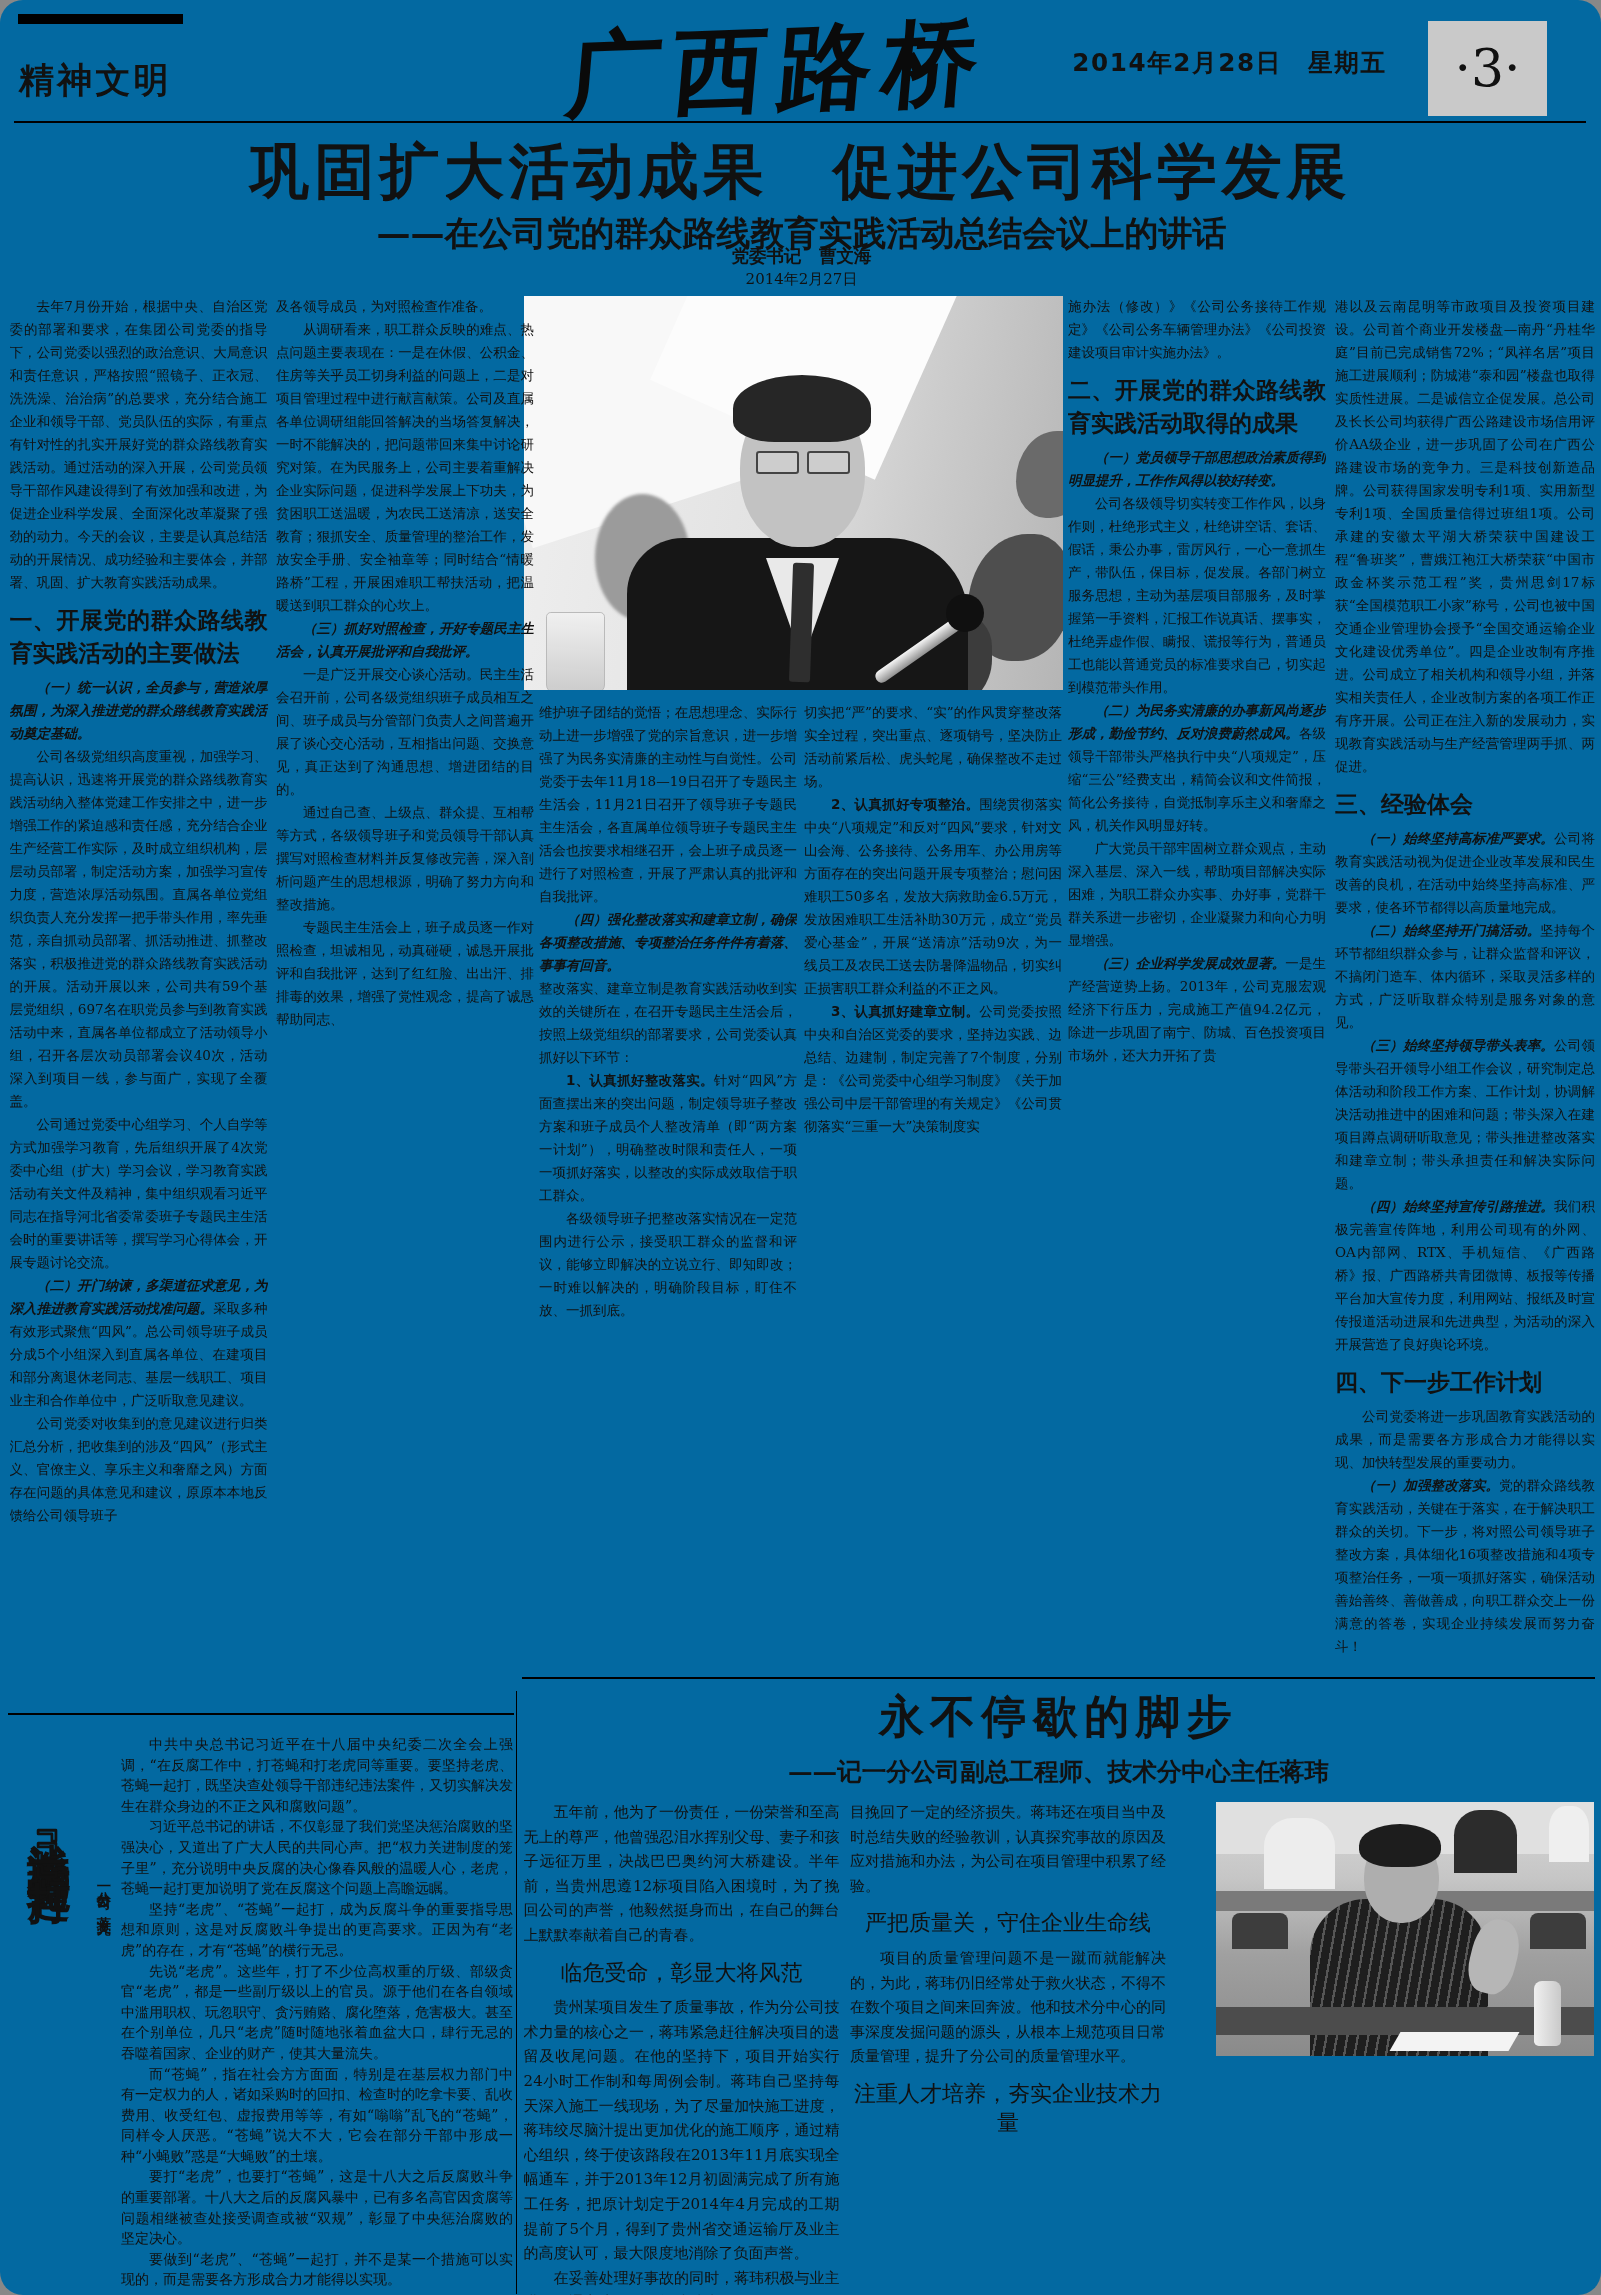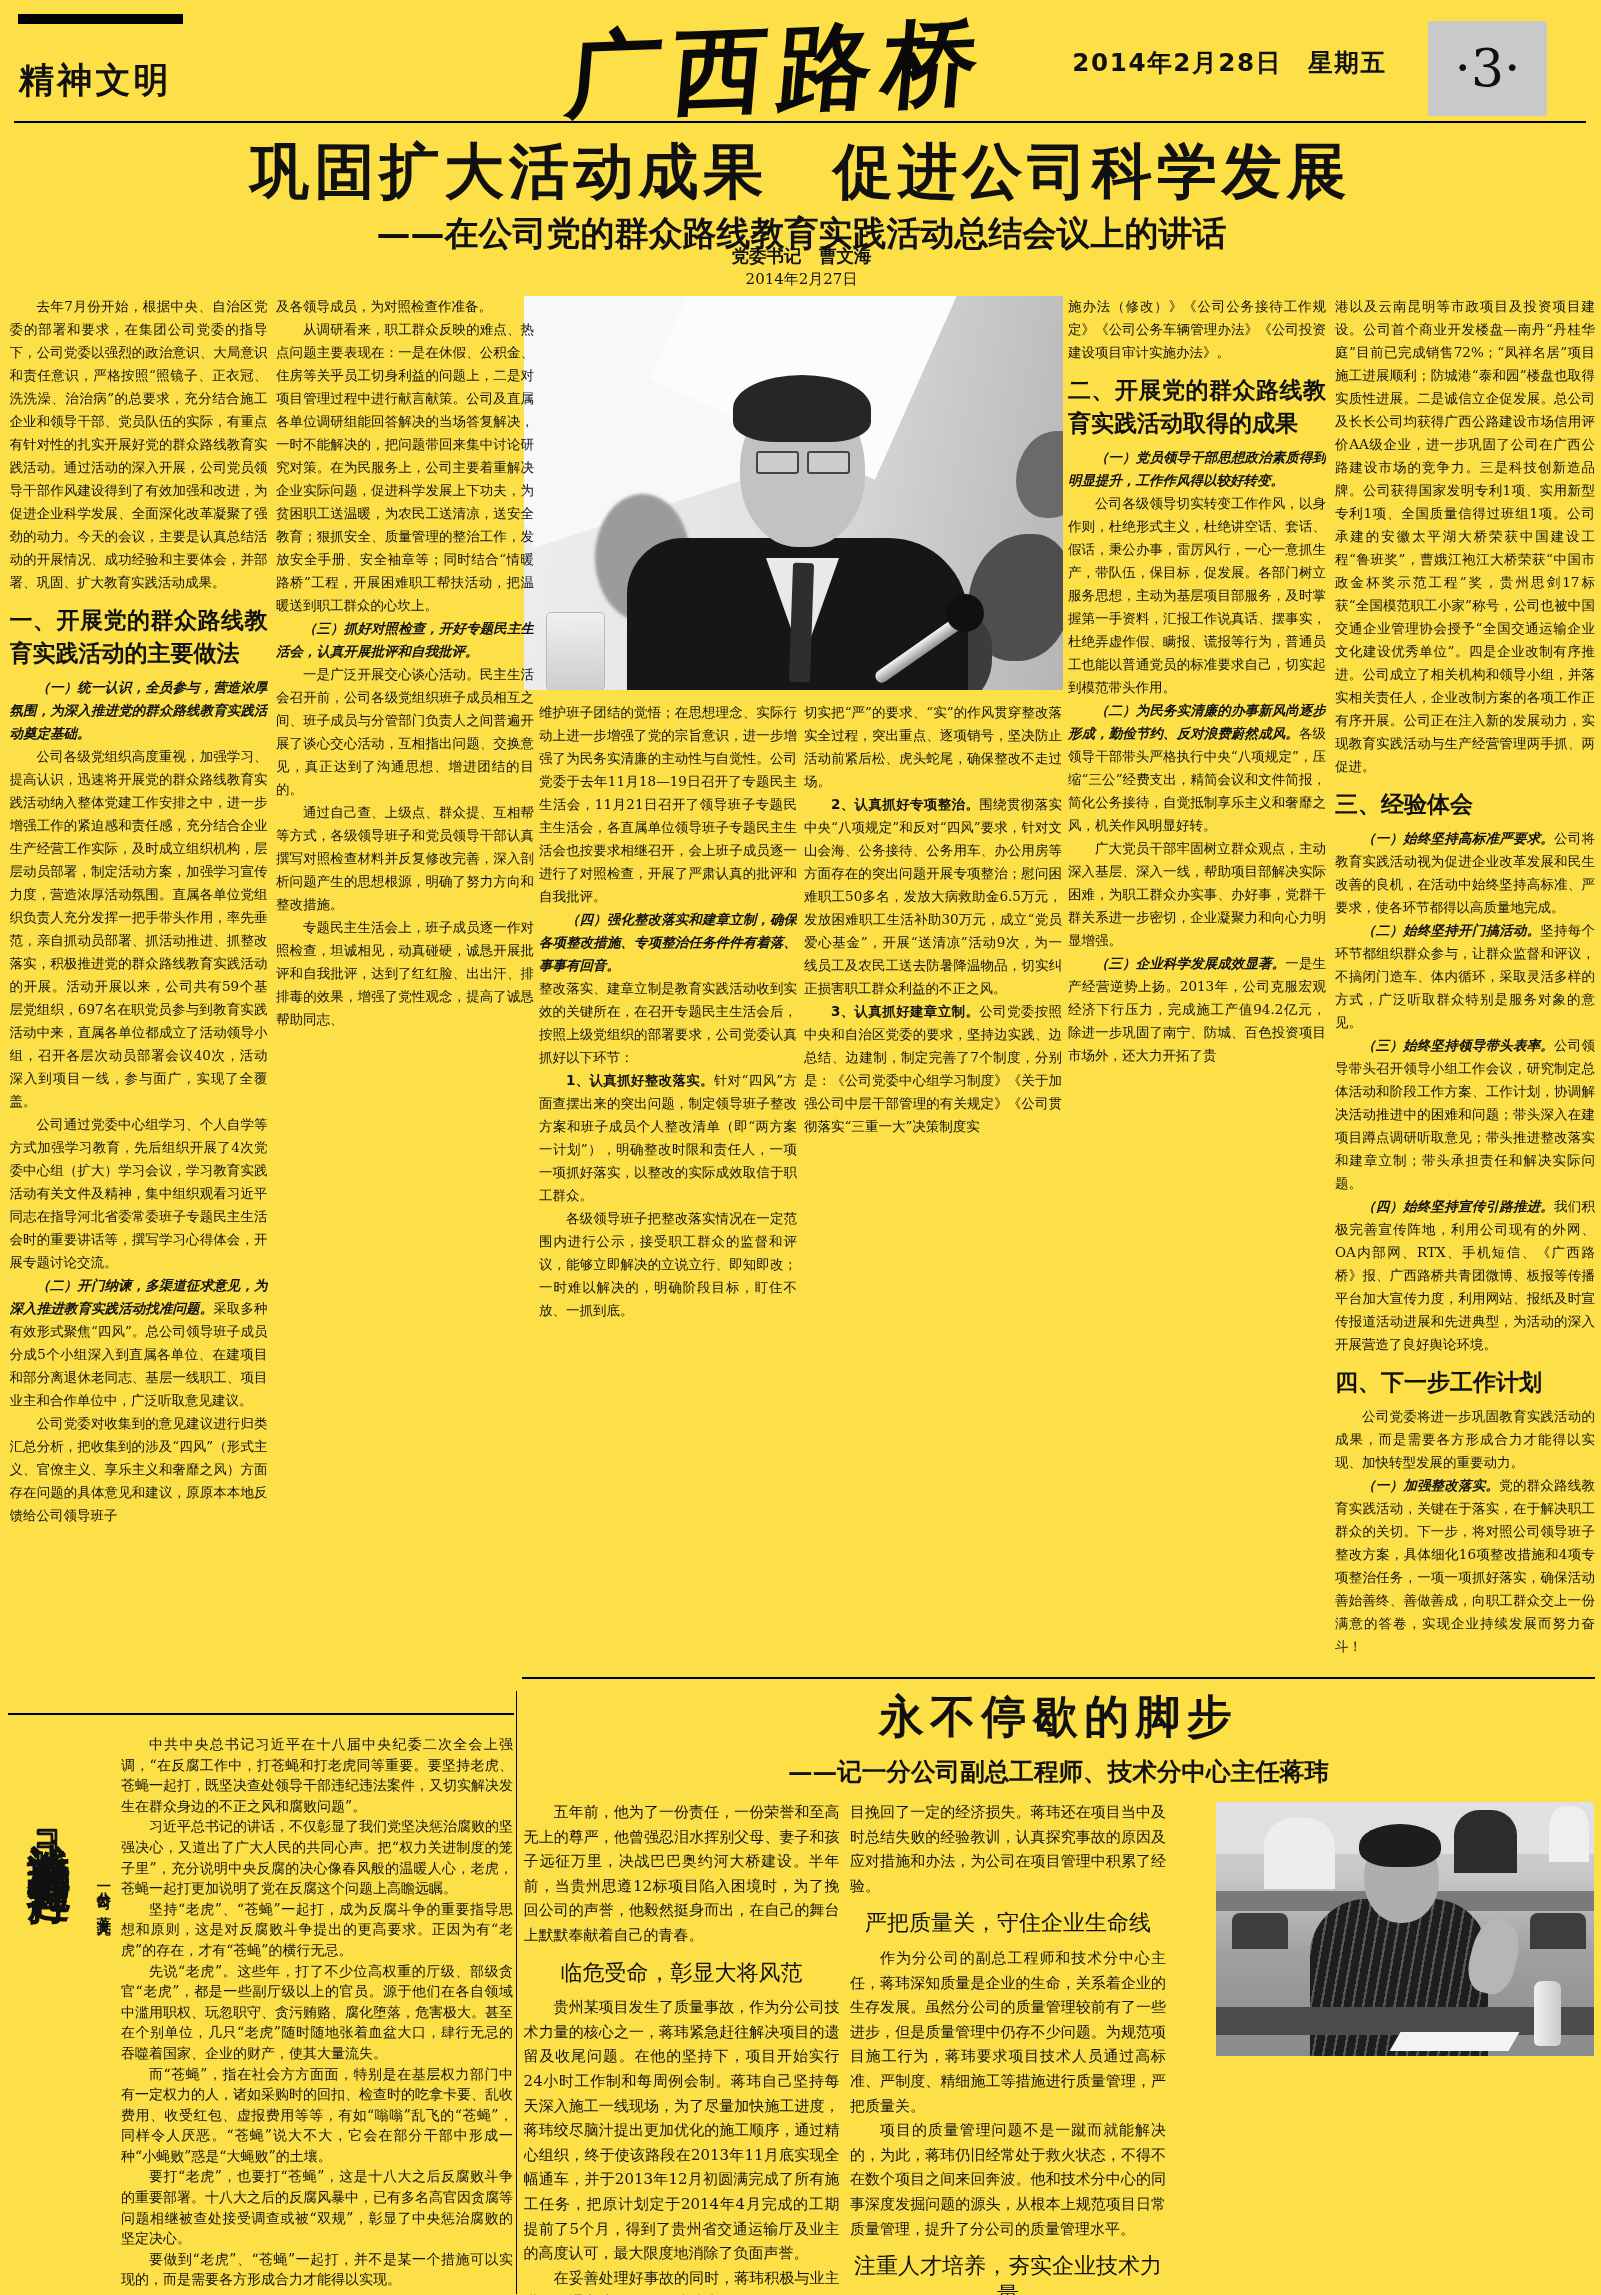--- a/index.html
+++ b/index.html
@@ -1,17 +1,17 @@
 <!DOCTYPE html>
 <html style="font-size:12.7px"><head>
 <meta charset="utf-8">
 <style>
   html,body{margin:0;padding:0;background:#888;}
-  .page{position:relative;width:1601px;height:2295px;margin:0 auto;background:#fde047;
-        color:#111;font-family:"DejaVu Serif","Liberation Serif",serif;overflow:hidden;}
+  .page{position:relative;width:1601px;height:2295px;margin:0 auto;background:#0369a1;
+        color:#111;font-family:"DejaVu Serif","Liberation Serif",serif;overflow:hidden;border-radius:23px;}
   
   .sec-bar{position:absolute;left:17.5px;top:14.3px;width:165px;height:9.5px;background:#000;}
   .section-label{position:absolute;left:19px;top:57px;font-family:"DejaVu Sans","Liberation Sans",sans-serif;
         font-weight:900;font-size:35px;letter-spacing:3.2px;}
   .masthead{position:absolute;left:524px;top:6.3px;width:508px;text-align:center;
         font-family:"DejaVu Serif",serif;font-weight:900;font-size:94px;letter-spacing:11px;
         transform:skewX(-7deg) rotate(-2deg);color:#0a0a0a;}
   .date-text{position:absolute;left:1055px;top:46px;width:349px;text-align:center;
         font-family:"DejaVu Sans",sans-serif;font-weight:bold;font-size:24.6px;letter-spacing:1.6px;}
   .page-no{position:absolute;left:1428px;top:20.6px;width:119px;height:95px;background:#c9c9c9;
@@ -209,21 +209,20 @@
     <div class="jw-subtitle">——记一分公司副总工程师、技术分中心主任蒋玮</div>
     <div class="jw-col" id="jwA">
         <p class="para">五年前，他为了一份责任，一份荣誉和至高无上的尊严，他曾强忍泪水挥别父母、妻子和孩子远征万里，决战巴巴奥约河大桥建设。半年前，当贵州思遵12标项目陷入困境时，为了挽回公司的声誉，他毅然挺身而出，在自己的舞台上默默奉献着自己的青春。</p>
         <div class="jw-sh">临危受命，彰显大将风范</div>
         <p class="para">贵州某项目发生了质量事故，作为分公司技术力量的核心之一，蒋玮紧急赶往解决项目的遗留及收尾问题。在他的坚持下，项目开始实行24小时工作制和每周例会制。蒋玮自己坚持每天深入施工一线现场，为了尽量加快施工进度，蒋玮绞尽脑汁提出更加优化的施工顺序，通过精心组织，终于使该路段在2013年11月底实现全幅通车，并于2013年12月初圆满完成了所有施工任务，把原计划定于2014年4月完成的工期提前了5个月，得到了贵州省交通运输厅及业主的高度认可，最大限度地消除了负面声誉。</p>
         <p class="para">在妥善处理好事故的同时，蒋玮积极与业主进行沟通交流，尽可能地减少了项目的亏损。他在项目内部清理劳务结算时，清理出一些超实际的分项结算，为项</p>
       </div>
     <div class="jw-col" id="jwB">
         <p class="para cont">目挽回了一定的经济损失。蒋玮还在项目当中及时总结失败的经验教训，认真探究事故的原因及应对措施和办法，为公司在项目管理中积累了经验。</p>
         <div class="jw-sh">严把质量关，守住企业生命线</div>
-        <p class="para">作为分公司的副总工程师和技术分中心主任，蒋玮深知质量是企业的生命，关系着企业的生存发展。虽然分公司的质量管理较前有了一些进步，但是质量管理中仍存不少问题。为规范项目施工行为，蒋玮要求项目技术人员通过高标准、严制度、精细施工等措施进行质量管理，严把质量关。</p>
         <p class="para">项目的质量管理问题不是一蹴而就能解决的，为此，蒋玮仍旧经常处于救火状态，不得不在数个项目之间来回奔波。他和技术分中心的同事深度发掘问题的源头，从根本上规范项目日常质量管理，提升了分公司的质量管理水平。</p>
         <div class="jw-sh">注重人才培养，夯实企业技术力量</div>
       </div>
     <div class="jw-col" id="jwC">
 
       <div class="p2">
         <div class="p2-wall"></div>
         <div class="p2-person a"></div>
         <div class="p2-person b"></div>
         <div class="p2-person c"></div>

